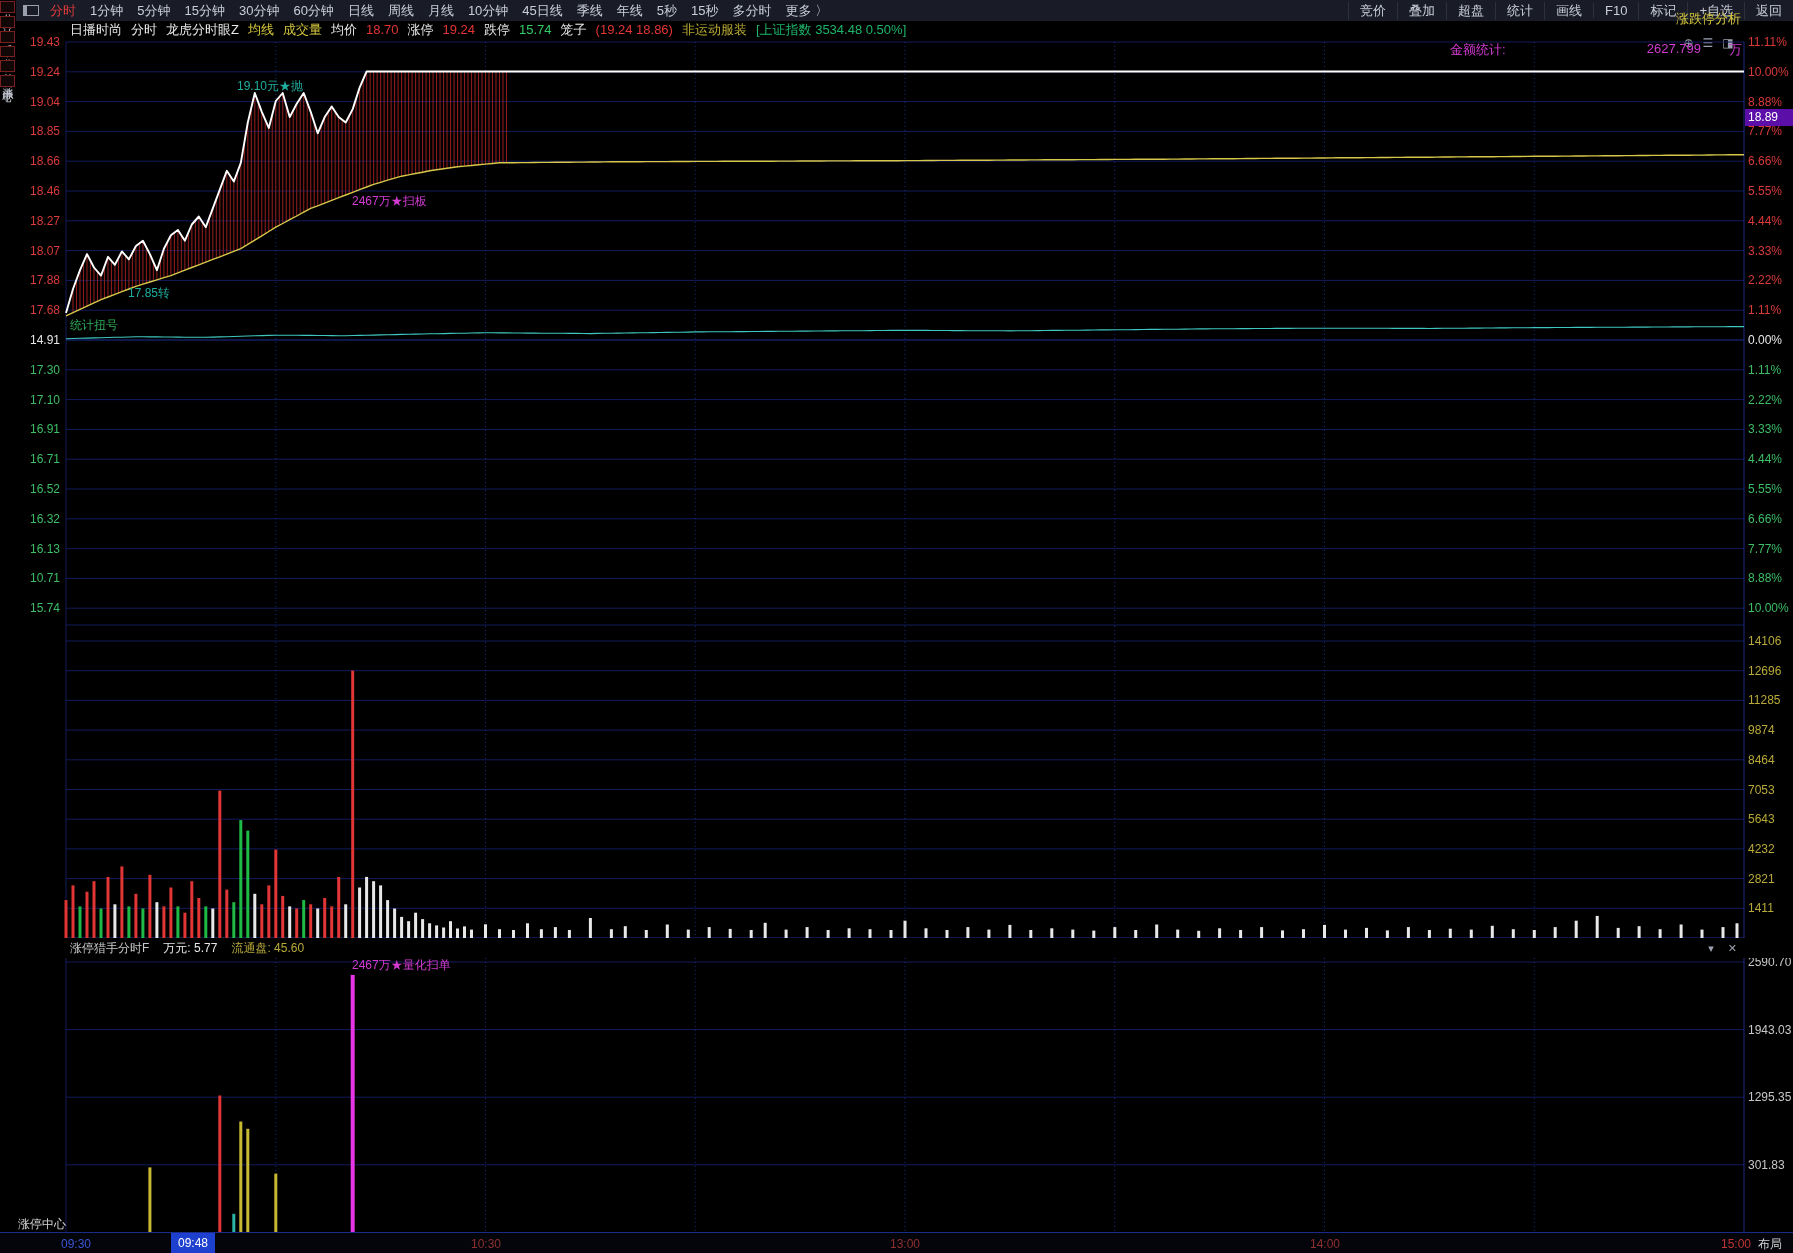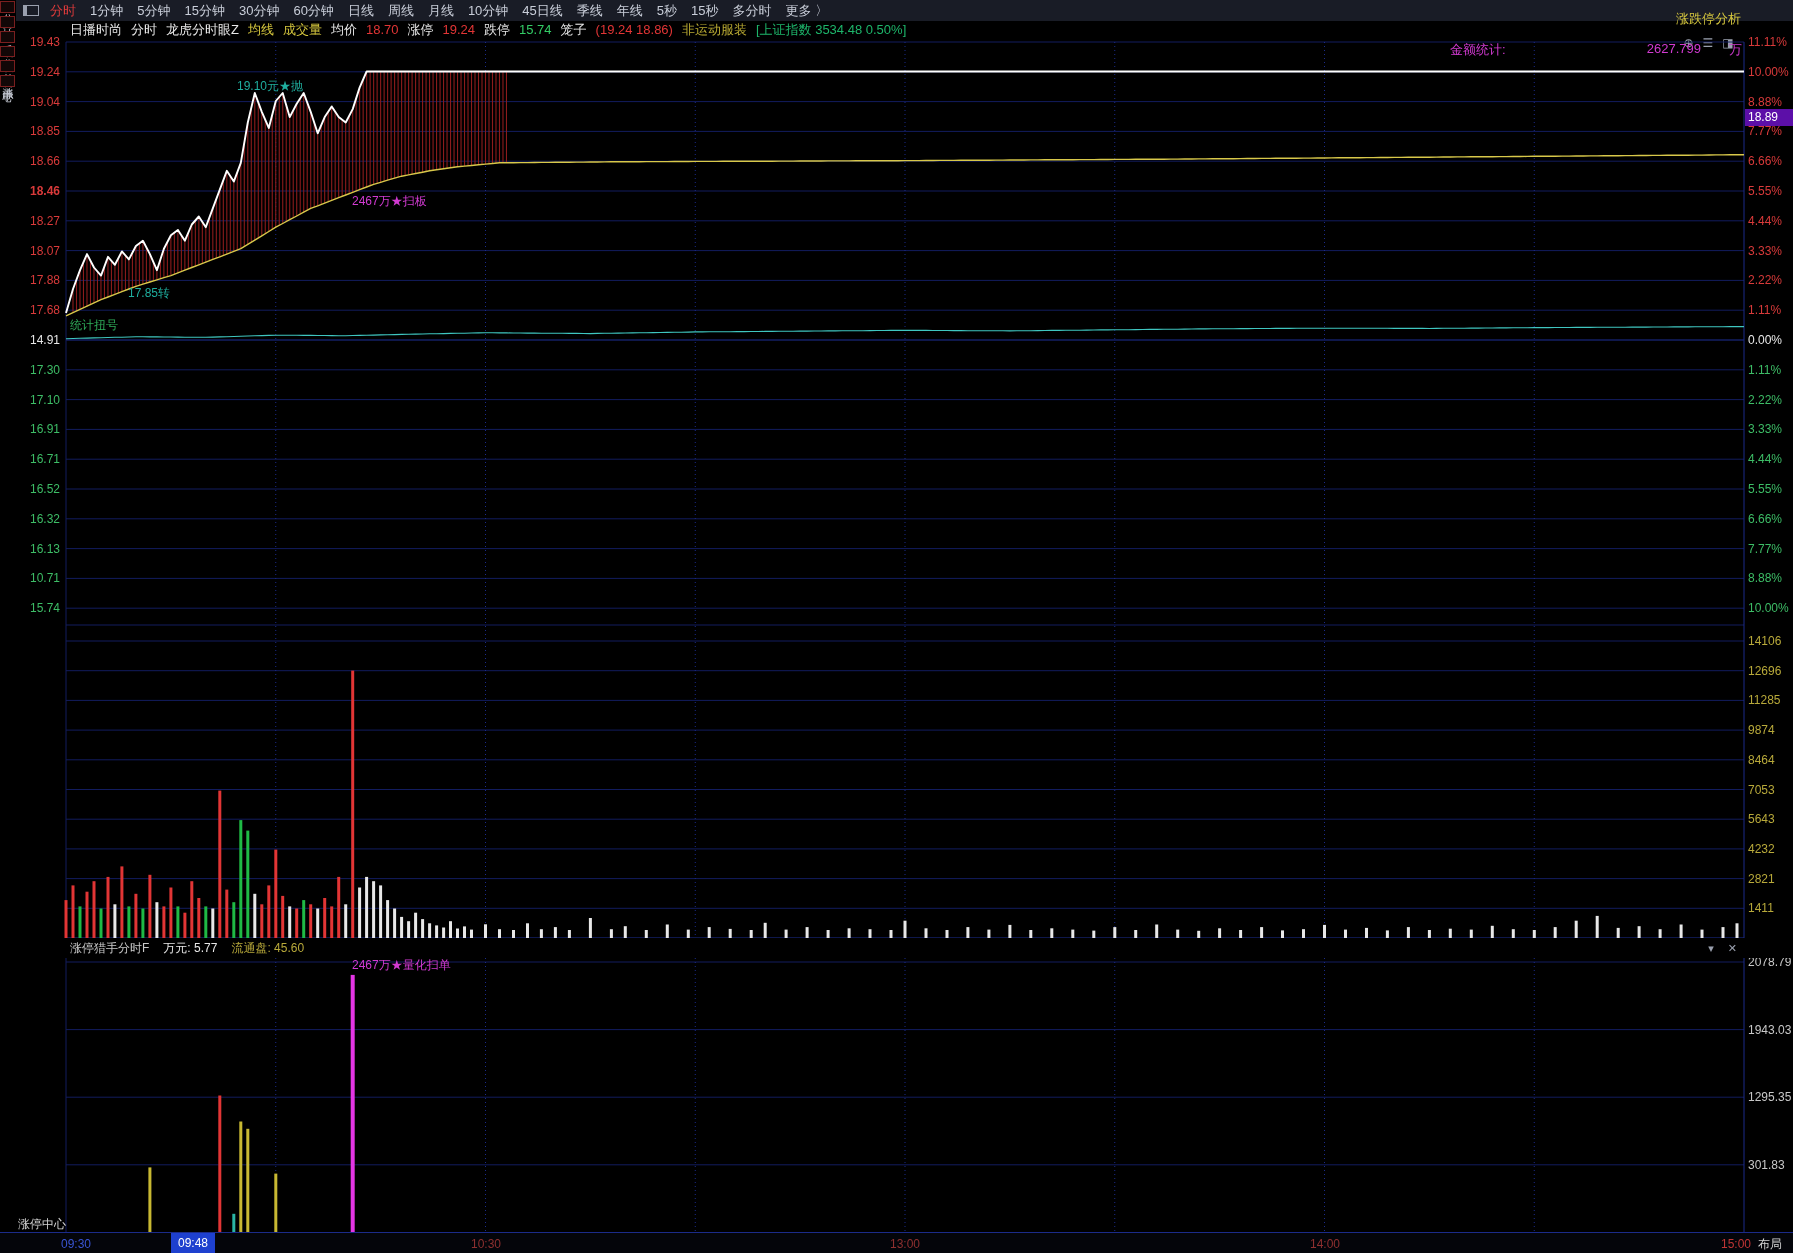--- a/index.html
+++ b/index.html
@@ -65,20 +65,31 @@
         <span class="mitem">周线</span>
         <span class="mitem">月线</span>
         <span class="mitem">10分钟</span>
         <span class="mitem">45日线</span>
         <span class="mitem">季线</span>
         <span class="mitem">年线</span>
         <span class="mitem">5秒</span>
         <span class="mitem">15秒</span>
         <span class="mitem">多分时</span>
         <span class="mitem">更多 〉</span>
+      </span>
+    <span id="menu-right">
+        <span class="mitem rt">竞价</span>
+        <span class="mitem rt">叠加</span>
+        <span class="mitem rt">超盘</span>
+        <span class="mitem rt">统计</span>
+        <span class="mitem rt">画线</span>
+        <span class="mitem rt">F10</span>
+        <span class="mitem rt">标记</span>
+        <span class="mitem rt">+自选</span>
+        <span class="mitem rt">返回</span>
       </span>
   </div>
 
   <div id="infobar">
     <span id="info-left">
         <span style="color: rgb(232, 232, 232);">日播时尚</span>
         <span style="color: rgb(232, 232, 232);">分时</span>
         <span style="color: rgb(232, 232, 232);">龙虎分时眼Z</span>
         <span style="color: rgb(216, 201, 62);">均线</span>
         <span style="color: rgb(216, 201, 62);">成交量</span>
@@ -417,21 +428,21 @@
       <rect x="274.3" y="1173.6" width="3" height="58.4" fill="#c8b832"></rect>
       <rect x="350.7" y="974.9" width="4" height="257.1" fill="#e535e5"></rect>
     </svg>
 
   <div id="labels">
       <span class="axlab lab-l c-r" style="top: 42px;">19.43</span>
       <span class="axlab lab-l c-r" style="top: 71.8px;">19.24</span>
       <span class="axlab lab-l c-r" style="top: 101.6px;">19.04</span>
       <span class="axlab lab-l c-r" style="top: 131.4px;">18.85</span>
       <span class="axlab lab-l c-r" style="top: 161.2px;">18.66</span>
-      <span class="axlab lab-l c-r" style="top: 191px; font-weight: bold;">18.46</span>
+      <span class="axlab lab-l c-r" style="top: 191px;">18.46</span>
       <span class="axlab lab-l c-r" style="top: 220.8px;">18.27</span>
       <span class="axlab lab-l c-r" style="top: 250.6px;">18.07</span>
       <span class="axlab lab-l c-r" style="top: 280.4px;">17.88</span>
       <span class="axlab lab-l c-r" style="top: 310.2px;">17.68</span>
       <span class="axlab lab-l c-w" style="top: 340px;">14.91</span>
       <span class="axlab lab-l c-g" style="top: 369.8px;">17.30</span>
       <span class="axlab lab-l c-g" style="top: 399.6px;">17.10</span>
       <span class="axlab lab-l c-g" style="top: 429.4px;">16.91</span>
       <span class="axlab lab-l c-g" style="top: 459.2px;">16.71</span>
       <span class="axlab lab-l c-g" style="top: 489px;">16.52</span>
@@ -462,21 +473,21 @@
       <span class="axlab lab-r c-y" style="top: 641px;">14106</span>
       <span class="axlab lab-r c-y" style="top: 670.7px;">12696</span>
       <span class="axlab lab-r c-y" style="top: 700.4px;">11285</span>
       <span class="axlab lab-r c-y" style="top: 730.1px;">9874</span>
       <span class="axlab lab-r c-y" style="top: 759.8px;">8464</span>
       <span class="axlab lab-r c-y" style="top: 789.5px;">7053</span>
       <span class="axlab lab-r c-y" style="top: 819.2px;">5643</span>
       <span class="axlab lab-r c-y" style="top: 848.9px;">4232</span>
       <span class="axlab lab-r c-y" style="top: 878.6px;">2821</span>
       <span class="axlab lab-r c-y" style="top: 908.3px;">1411</span>
-      <span class="axlab lab-r c-gray" style="top: 962px;">2078.79</span>
+      <span class="axlab lab-r c-gray" style="top: 962px;">2590.70</span>
       <span class="axlab lab-r c-gray" style="top: 1029.6px;">1943.03</span>
       <span class="axlab lab-r c-gray" style="top: 1097.2px;">1295.35</span>
       <span class="axlab lab-r c-gray" style="top: 1164.8px;">301.83</span>
       <div class="ann" style="left: 237px; top: 78px; color: rgb(31, 174, 158);">19.10元★抛</div>
       <div class="ann" style="left: 352px; top: 193px; color: rgb(210, 58, 210);">2467万★扫板</div>
       <div class="ann" style="left: 128px; top: 285px; color: rgb(31, 174, 158);">17.85转</div>
       <div class="ann" style="left: 70px; top: 317px; color: rgb(47, 174, 90);">统计扭号</div>
       <div class="ann" style="left: 352px; top: 957px; color: rgb(210, 58, 210);">2467万★量化扫单</div>
     </div>
 

